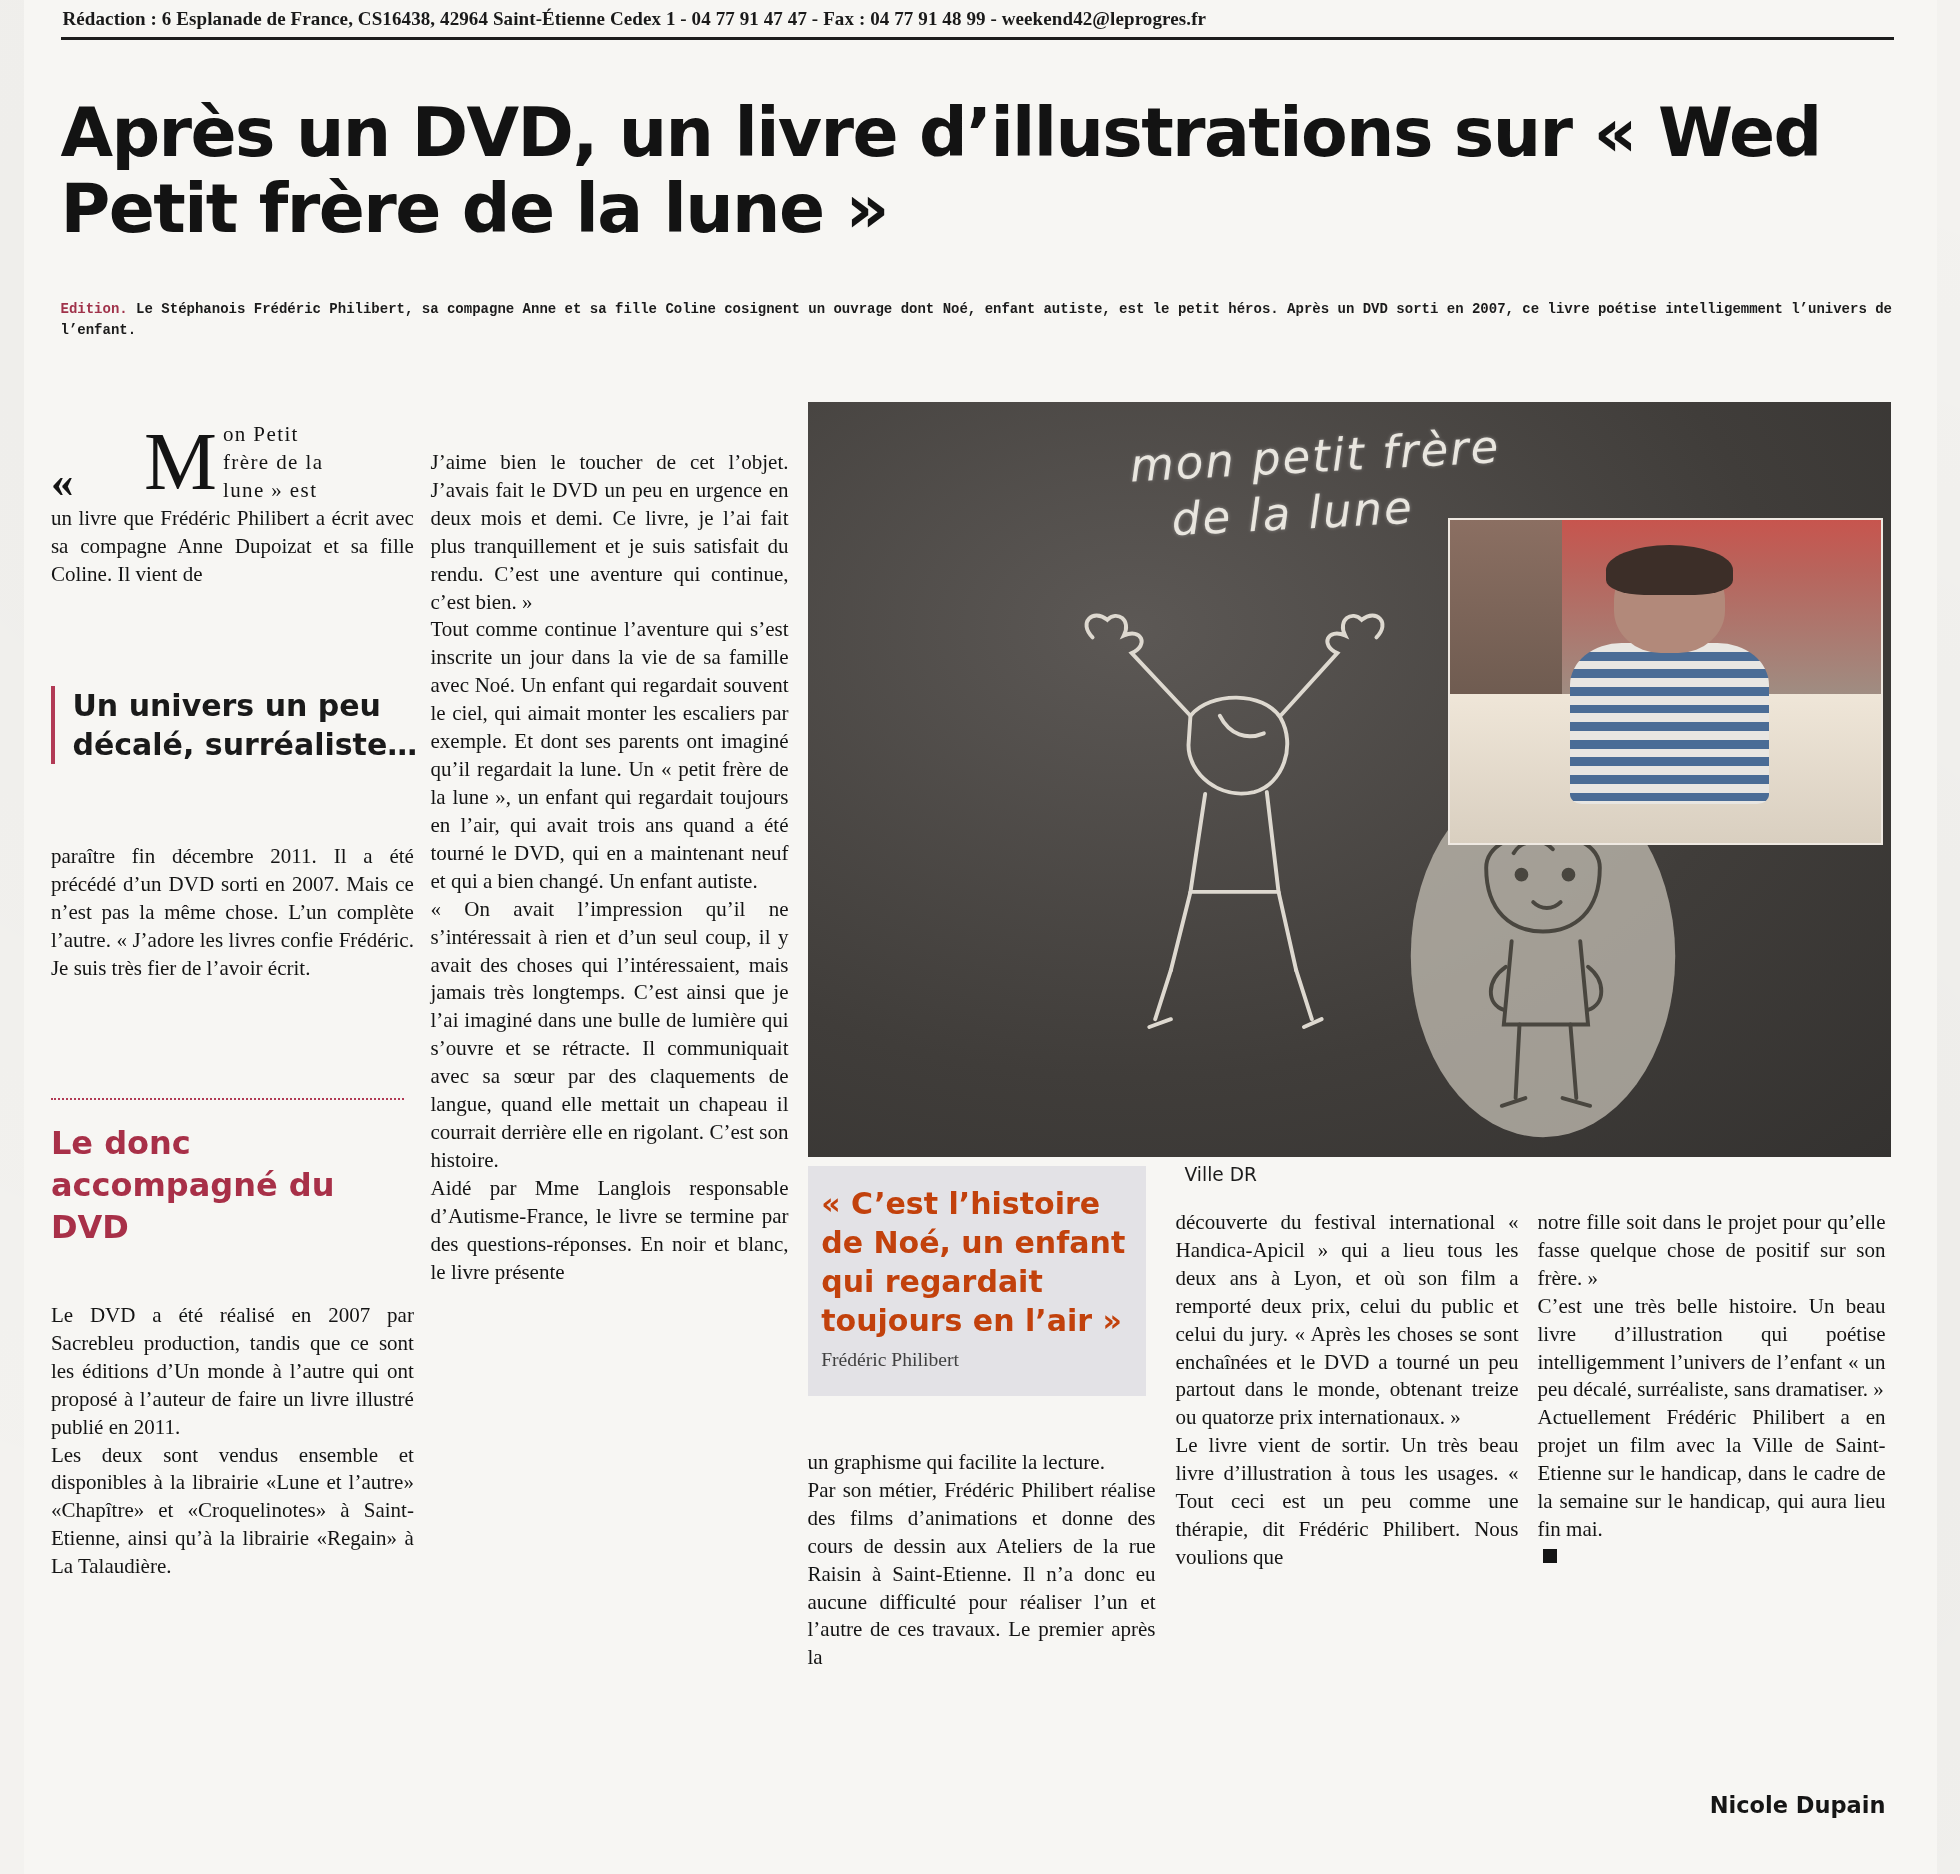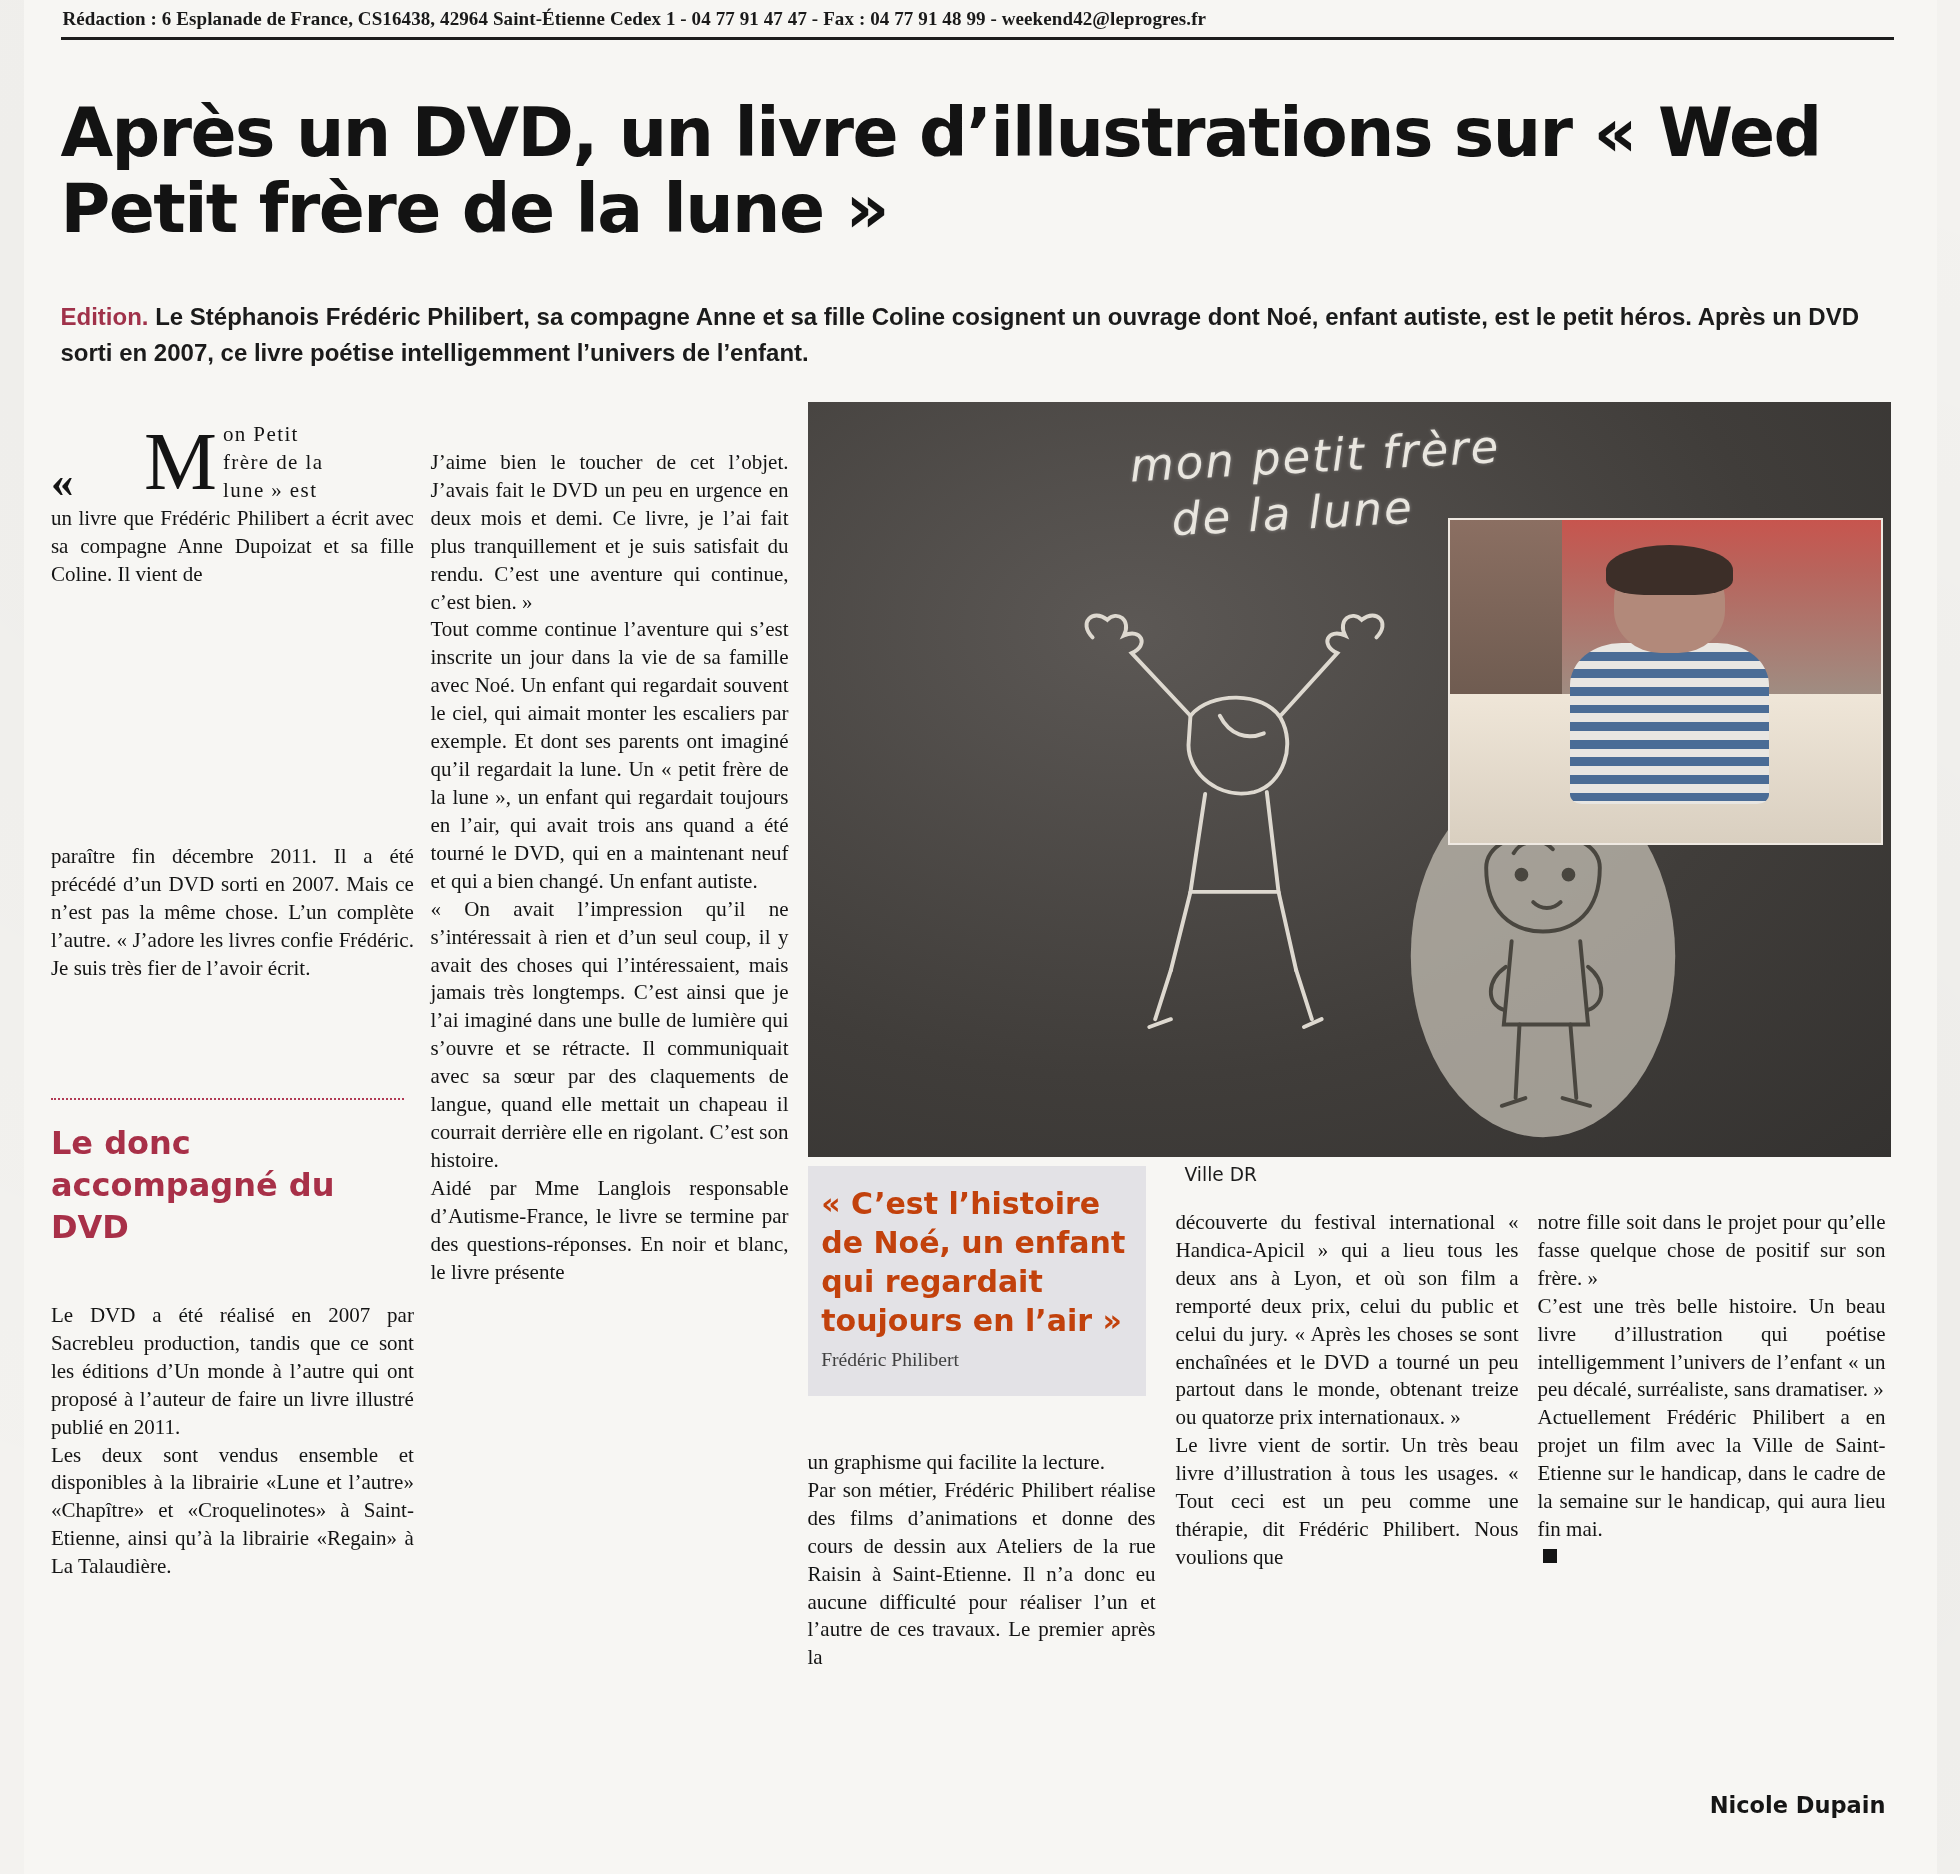--- a/index.html
+++ b/index.html
@@ -60,22 +60,22 @@
     font-weight: bold;
     font-size: 68px;
     line-height: 1.12;
     letter-spacing: -1.6px;
     color: #131313;
   }
   .kicker {
     position: absolute;
     left: 37px; top: 299px;
     width: 1833px;
-    font-family: Liberation Sans, sans-serif;
-    font-size: 24px;
+    font-family: Liberation Mono, monospace;
+    font-size: 14px;
     font-weight: bold;
     line-height: 1.48;
     color: #1b1b1b;
   }
   .kicker .label {
     color: #a0324a;
   }
   
   .col {
     position: absolute;
@@ -297,20 +297,21 @@
         <span class="dropcap">M</span>
         <div class="dropbody">
           <span class="l1">on Petit</span>
           <span class="l2">frère de la</span>
           <span class="l3">lune » est</span>
           <span class="rest">un livre que Frédéric Philibert a écrit avec sa compagne Anne Dupoizat et sa fille Coline. Il vient de</span>
         </div>
       </div>
     </div>
 
+    <div class="subhead subhead-a">Un univers un peu décalé, surréaliste…</div>
 
     <div class="col" style="left:27.4px; top:843px; width:363px;">
       <p>paraître fin décembre 2011. Il a été précédé d’un DVD sorti en 2007. Mais ce n’est pas la même chose. L’un complète l’autre. « J’adore les livres confie Frédéric. Je suis très fier de l’avoir écrit.</p>
     </div>
 
     <div class="dotrule"></div>
     <div class="subhead subhead-b">Le donc accompagné du DVD</div>
 
     <div class="col" style="left:27.4px; top:1274px; width:363px; white-space:pre-line;">
       <p>Le DVD a été réalisé en 2007 par Sacrebleu production, tandis que ce sont les éditions d’Un monde à l’autre qui ont proposé à l’auteur de faire un livre illustré publié en 2011.

